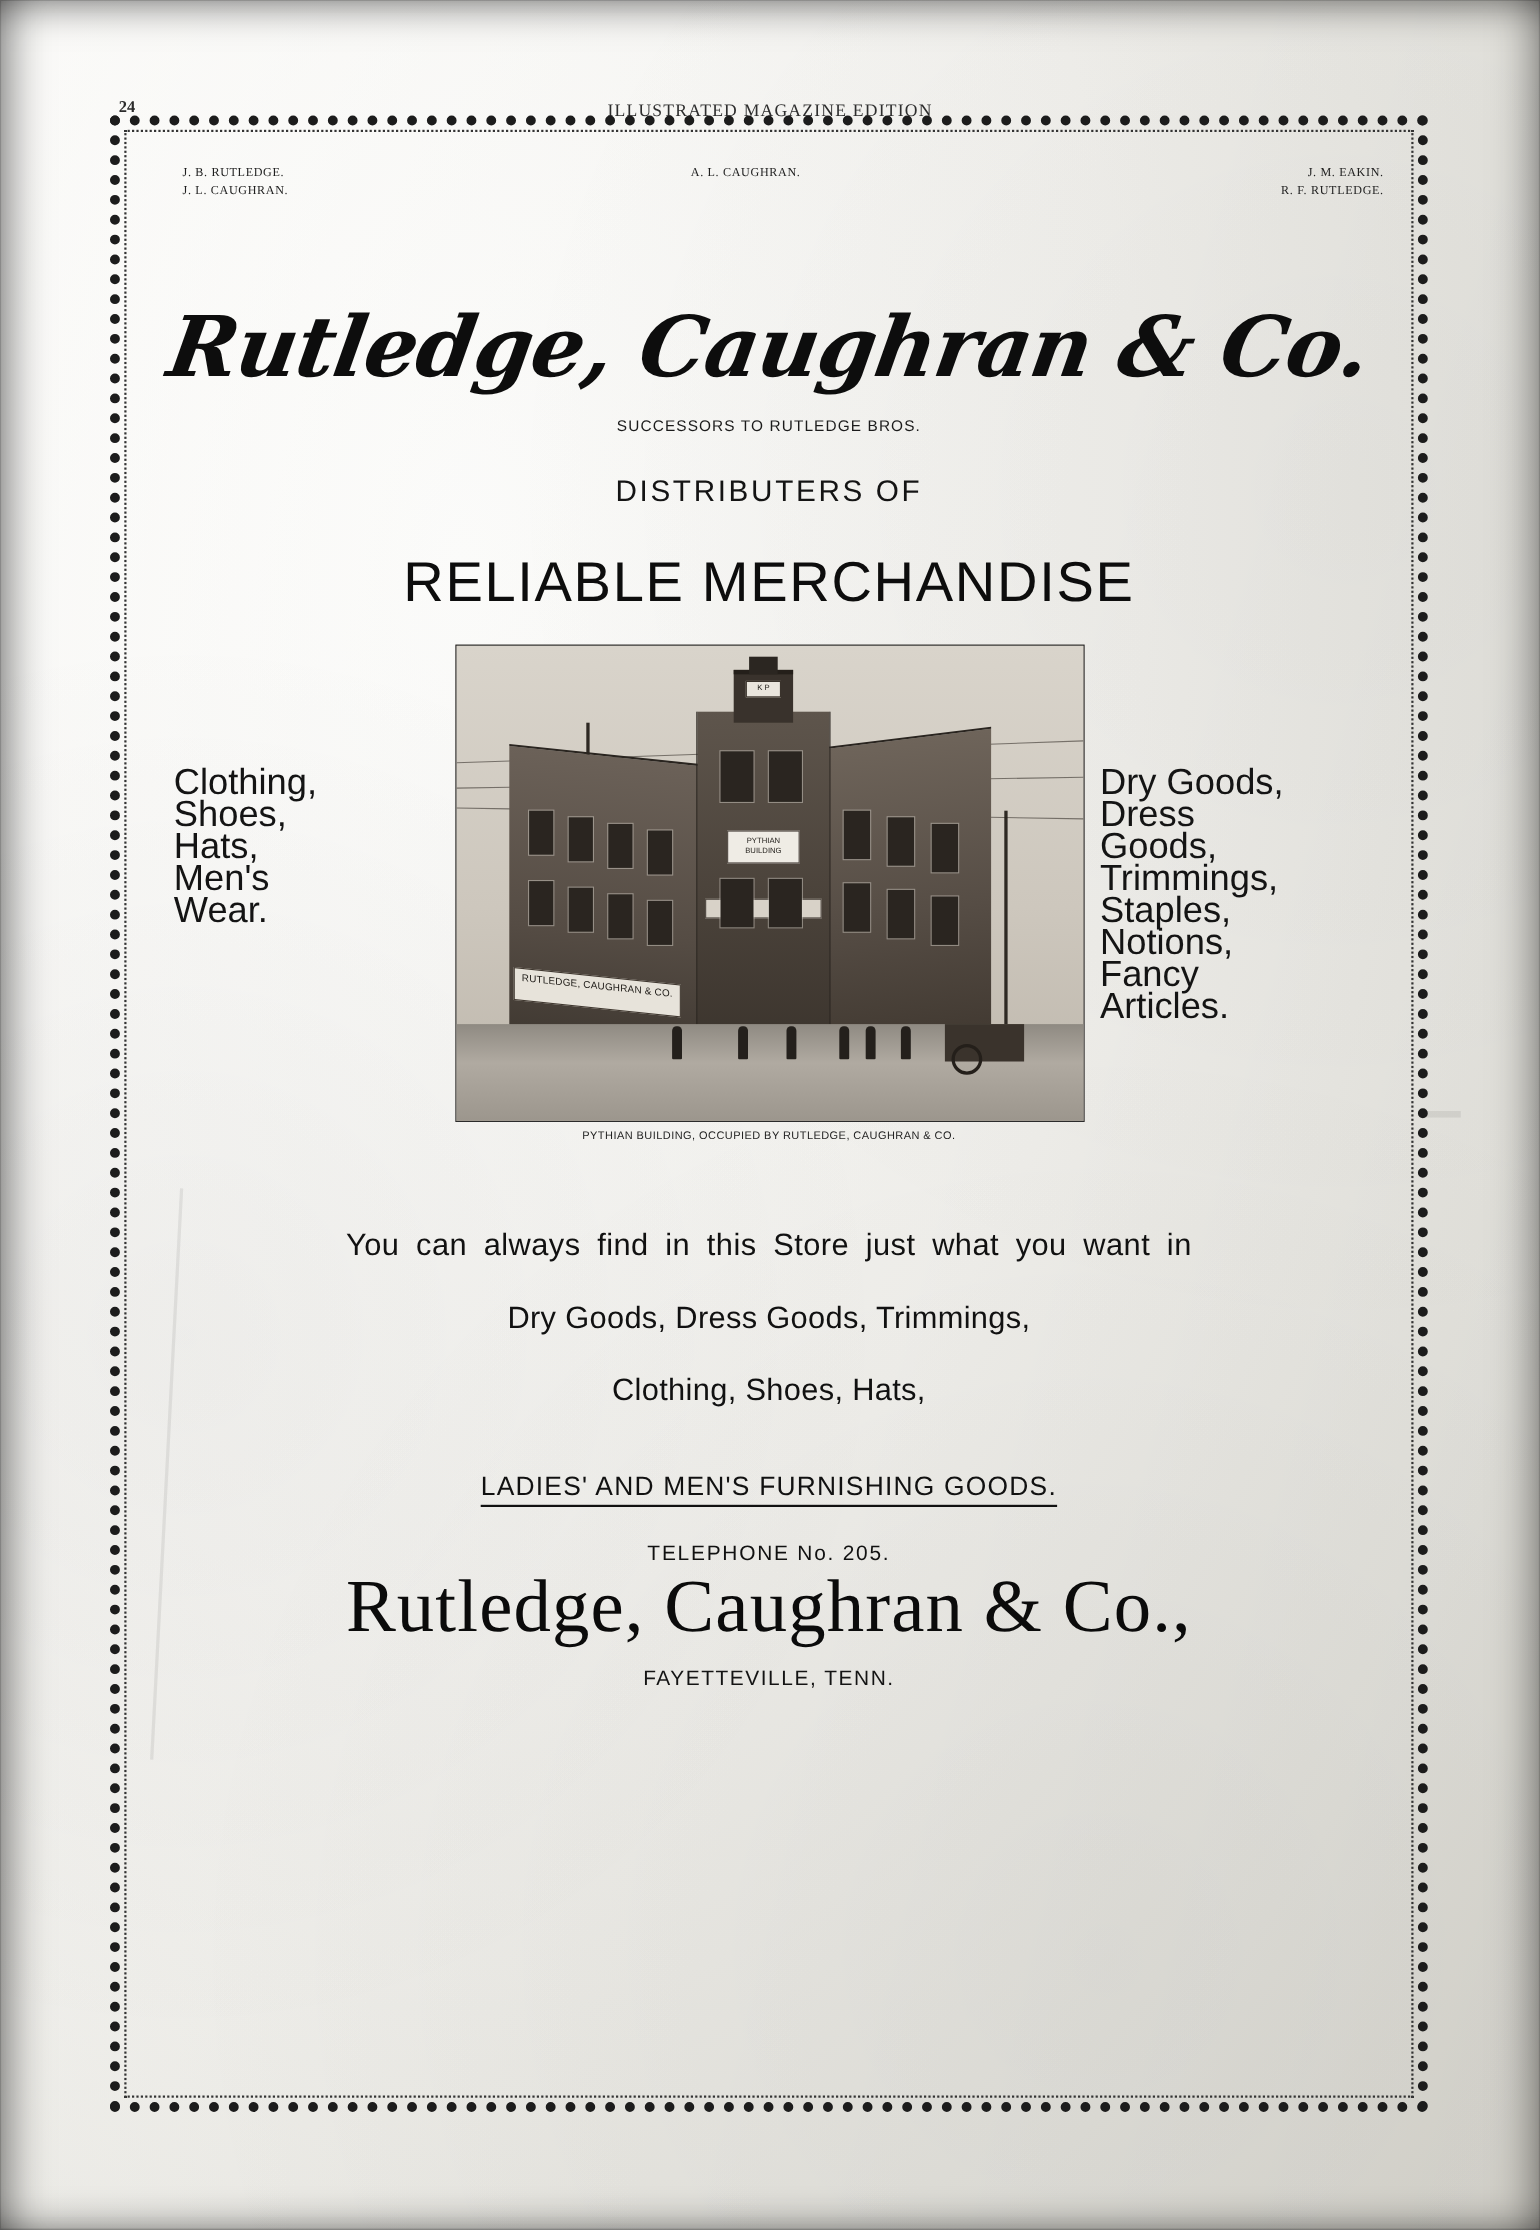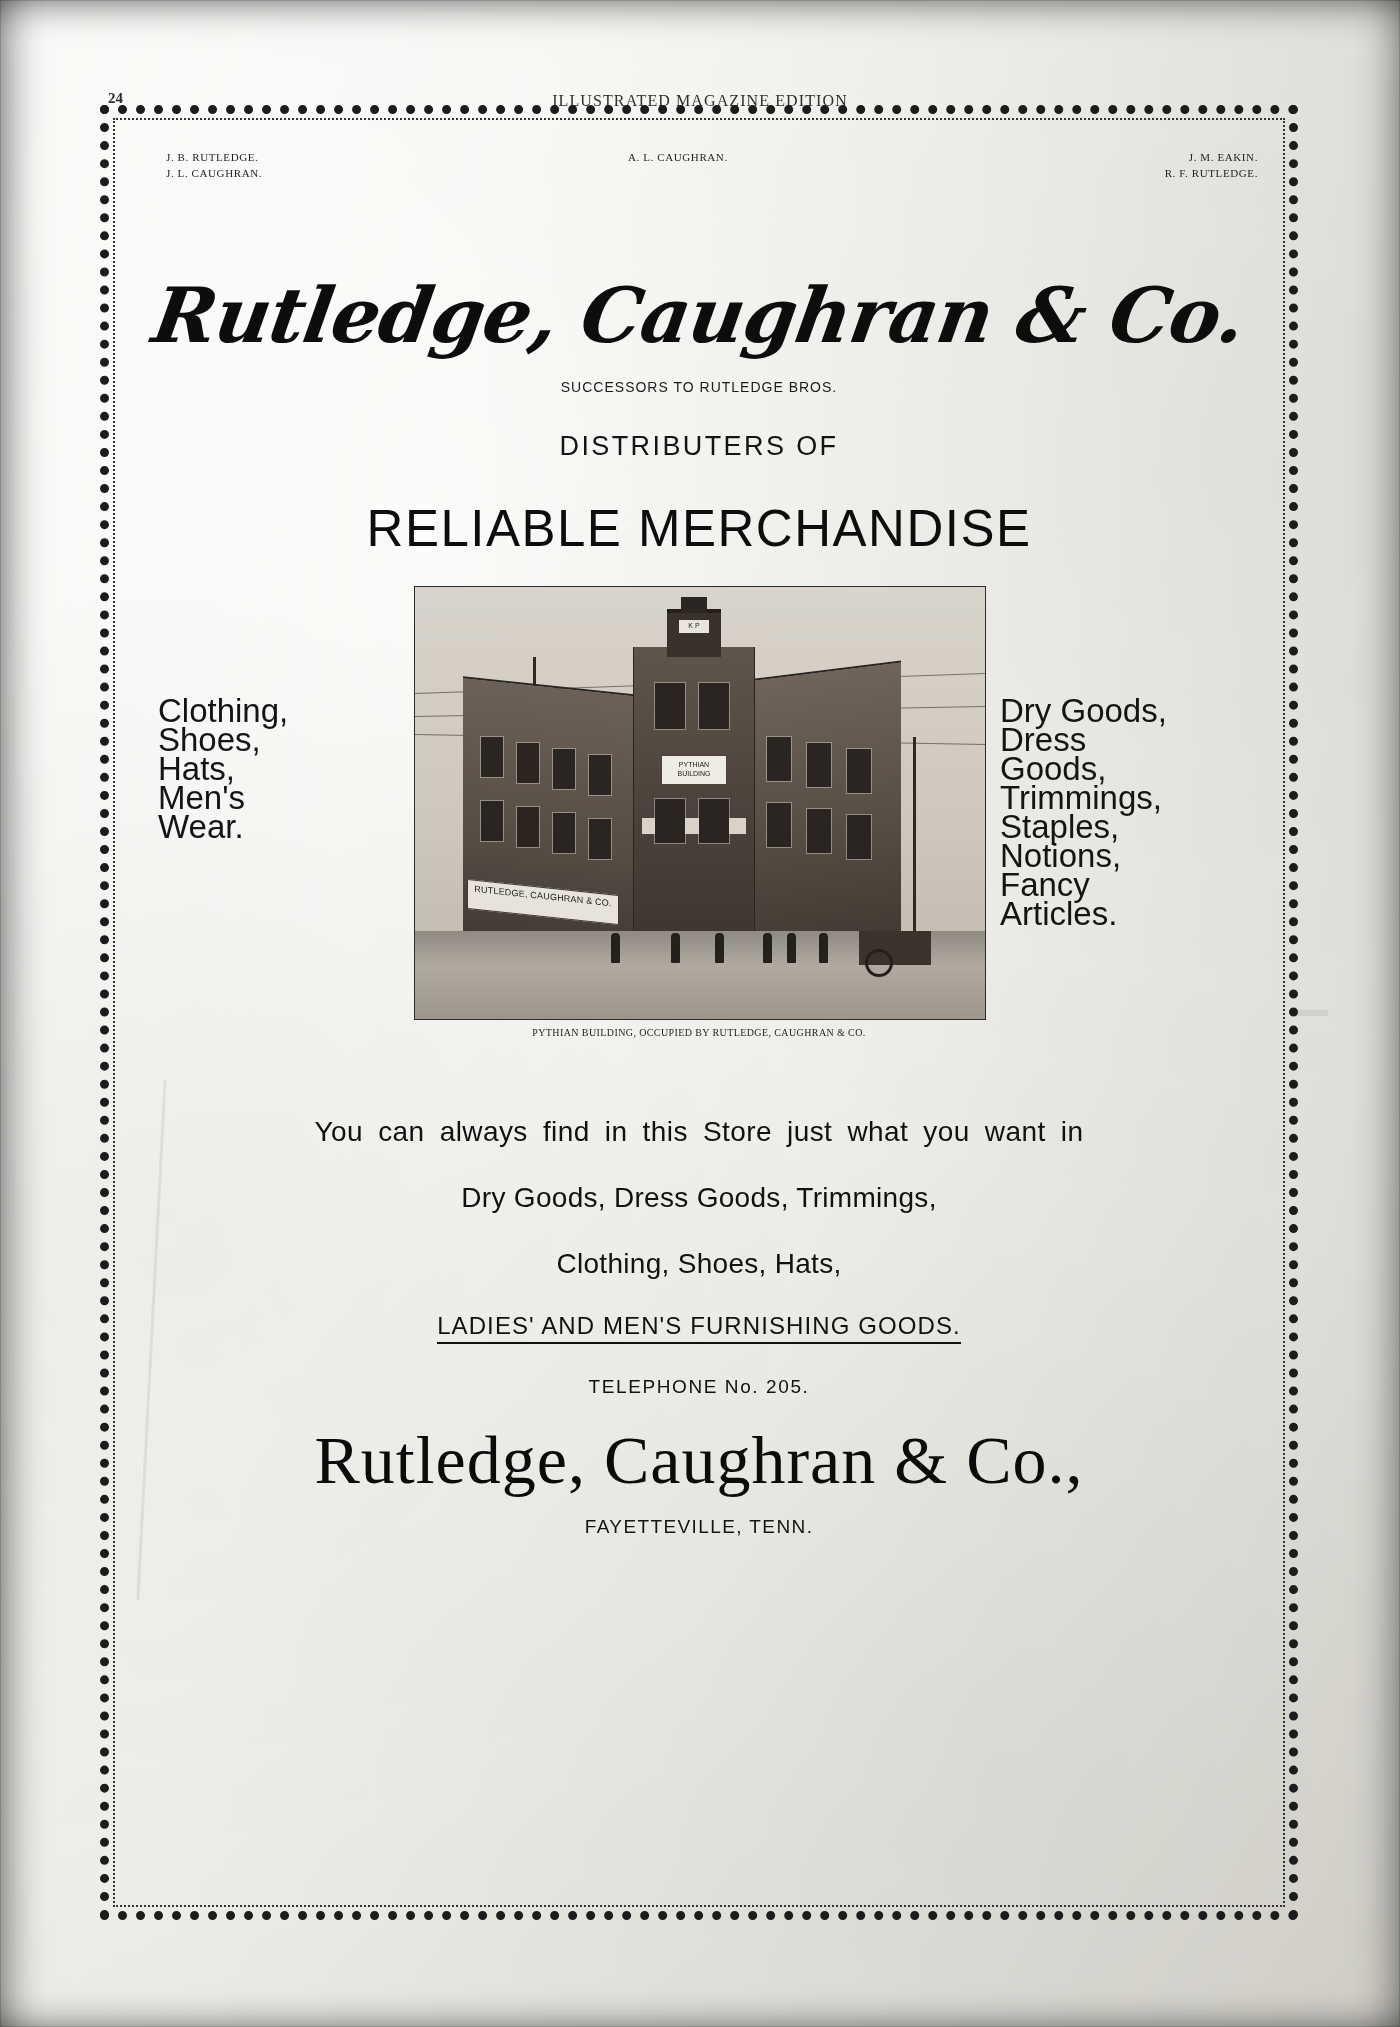--- a/index.html
+++ b/index.html
@@ -214,21 +214,21 @@
     position: relative;
     width: 570px;
     height: 432px;
     border: 1px solid #2b2b2b;
     background: #b9b4ac;
     overflow: hidden;
   }
   #photo-caption {
     margin-top: 7px;
     text-align: center;
-    font-family: Liberation Serif, serif;
+    font-family: Liberation Sans, sans-serif;
     font-size: 10px;
     letter-spacing: 0.4px;
     color: #1e1e1e;
   }
 
   
   .sky {
     position: absolute; inset: 0;
     background: linear-gradient(180deg,#d9d4cb 0%, #cdc7bd 55%, #bdb6ab 100%);
   }
@@ -365,21 +365,21 @@
     letter-spacing: 0.3px;
     color: #111;
   }
   .line3 {
     margin-top: 34px;
     font-size: 28px;
     letter-spacing: 0.3px;
     color: #111;
   }
   .line4 {
-    margin-top: 32px;
+    margin-top: 58px;
     font-size: 24px;
     letter-spacing: 1.1px;
     color: #111;
   }
   .line4 span { border-bottom: 2px solid #111; padding-bottom: 3px; }
   .telephone {
     margin-top: 36px;
     font-size: 19px;
     letter-spacing: 1.6px;
     color: #111;

